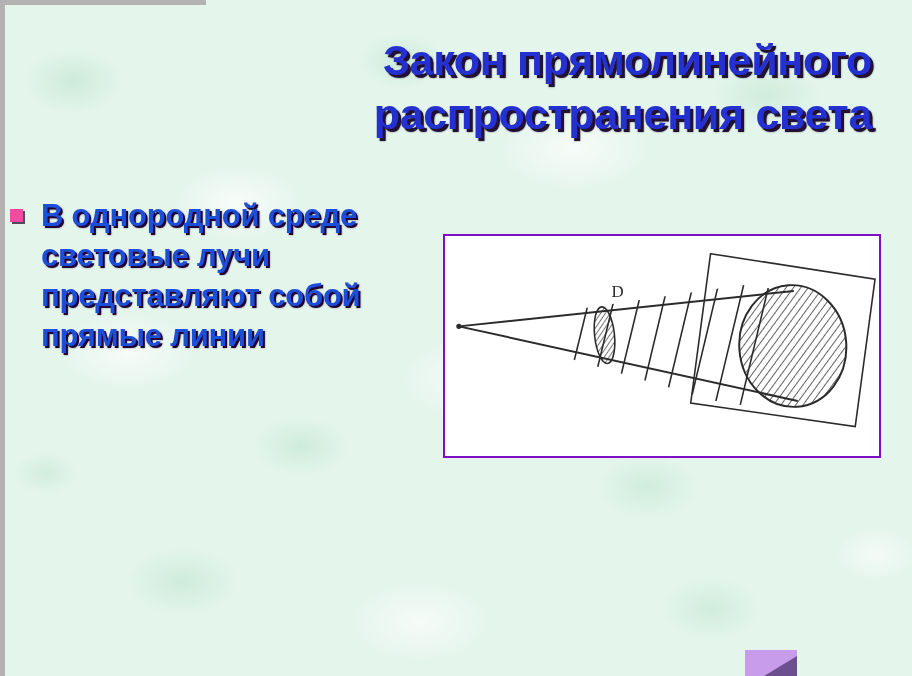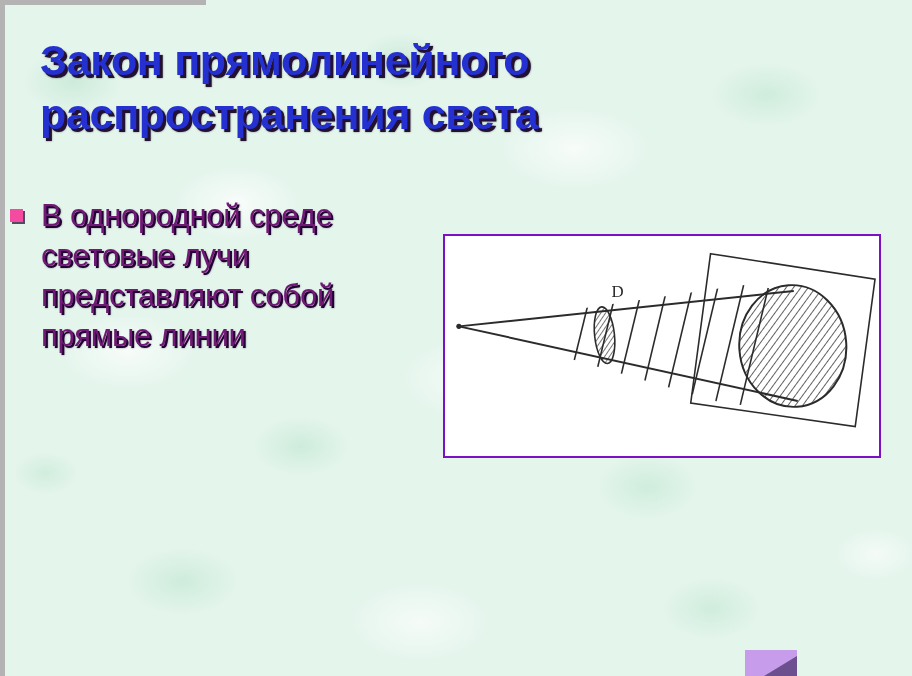--- a/index.html
+++ b/index.html
@@ -60,21 +60,21 @@
     width: 5px; height: 676px;
     background: #b3b3b3;
   }
 
   
   #title {
     position: absolute;
     left: 40px;
     top: 33px;
     width: 832px;
-    text-align: left;
+    text-align: right;
     font-size: 43px;
     font-weight: bold;
     line-height: 54px;
     color: #2430cf;
     text-shadow: 3px 3px 0 #221133, 3px 3px 2px rgba(20,10,30,0.55);
     letter-spacing: -0.3px;
     white-space: pre-line;
   }
 
   
@@ -93,23 +93,23 @@
     width: 13px;
     height: 13px;
     margin-top: 13px;
     margin-right: 18px;
     background: #f44ba0;
     box-shadow: 2px 2px 0 rgba(34,17,51,0.75);
   }
   #body-text {
     flex: 1 1 auto;
     font-size: 31px;
-    font-weight: normal;
+    font-weight: bold;
     line-height: 40px;
-    color: #701a75;
+    color: #1d4ed8;
     text-shadow: 2px 2px 0 #220033, 2px 2px 2px rgba(20,0,35,0.5);
     letter-spacing: -0.2px;
   }
 
   
   #figure-frame {
     position: absolute;
     left: 443px;
     top: 234px;
     width: 438px;

